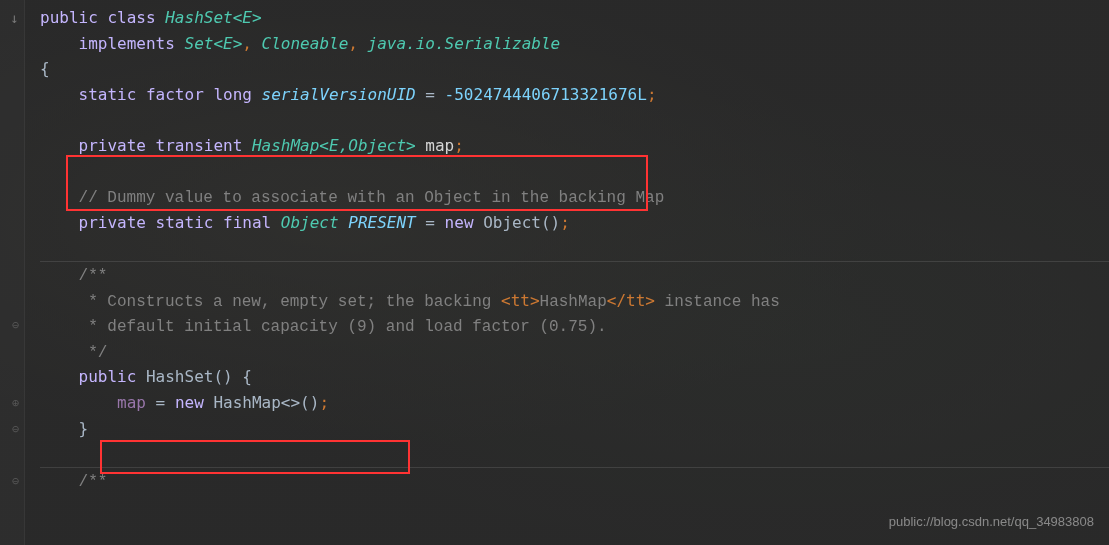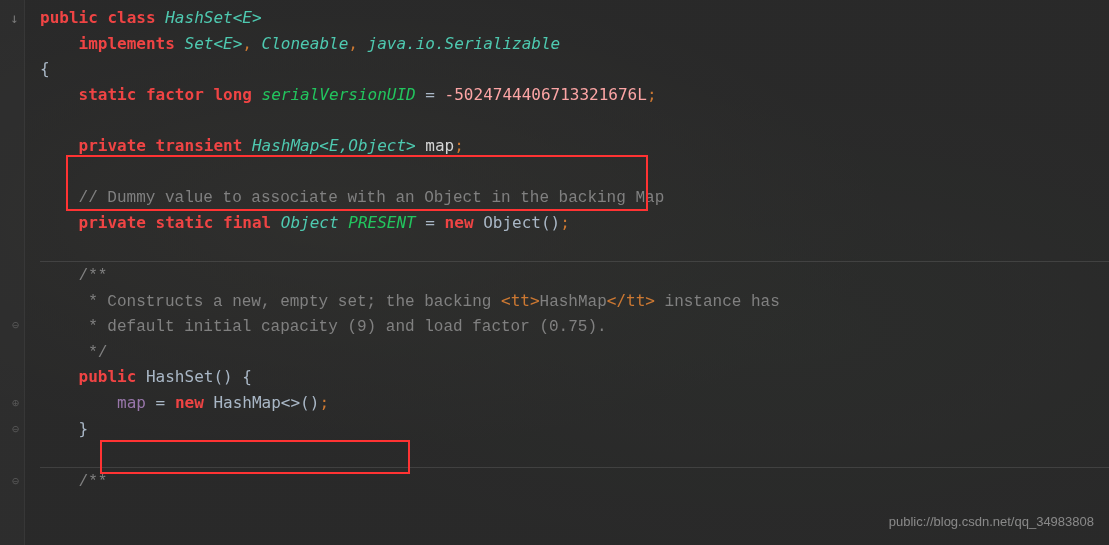--- a/index.html
+++ b/index.html
@@ -48,24 +48,24 @@
     }
     .line {
       white-space: pre;
       height: 25.6px;
     }
     .hr-line {
       border-top: 1px solid rgba(120,120,120,0.3);
       margin-left: 0;
       margin-right: 0;
     }
-    .kw { color: #ef4444; font-weight: bold; }
+    .kw { color: #c4b5fd; }
     .type { color: #4ec9b0; font-style: italic; }
-    .field { color: #22c55e; font-style: italic; }
-    .num { color: #fca5a5; }
+    .field { color: #7dd3fc; font-style: italic; }
+    .num { color: #7dd3fc; }
     .comment { color: #808080; font-family: Liberation Mono, monospace; }
     .tag { color: #cc7832; margin-top: 14px; }
     .plain { color: #a9b7c6; }
     .white { color: #d4d4d4; }
     .fieldref { color: #9876aa; }
     .punct { color: #cc7832; }
     
     .highlight-box {
       position: absolute;
       border: 2px solid #ff3333;

